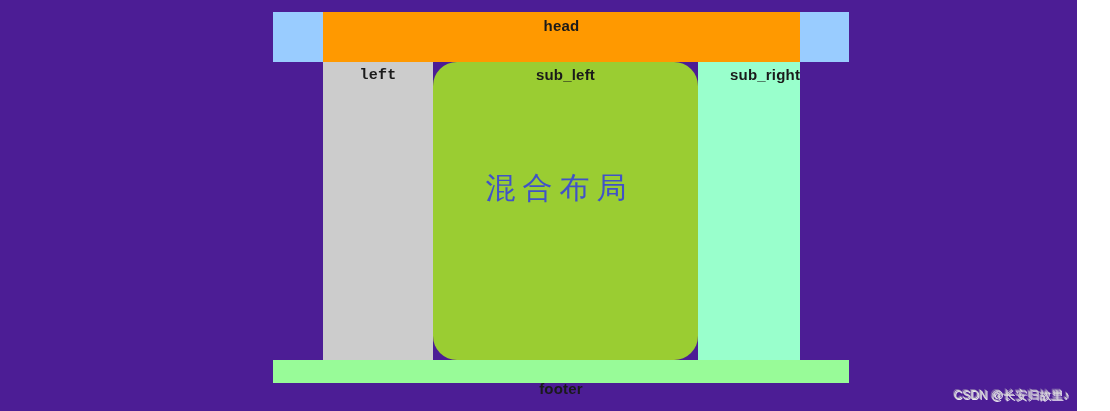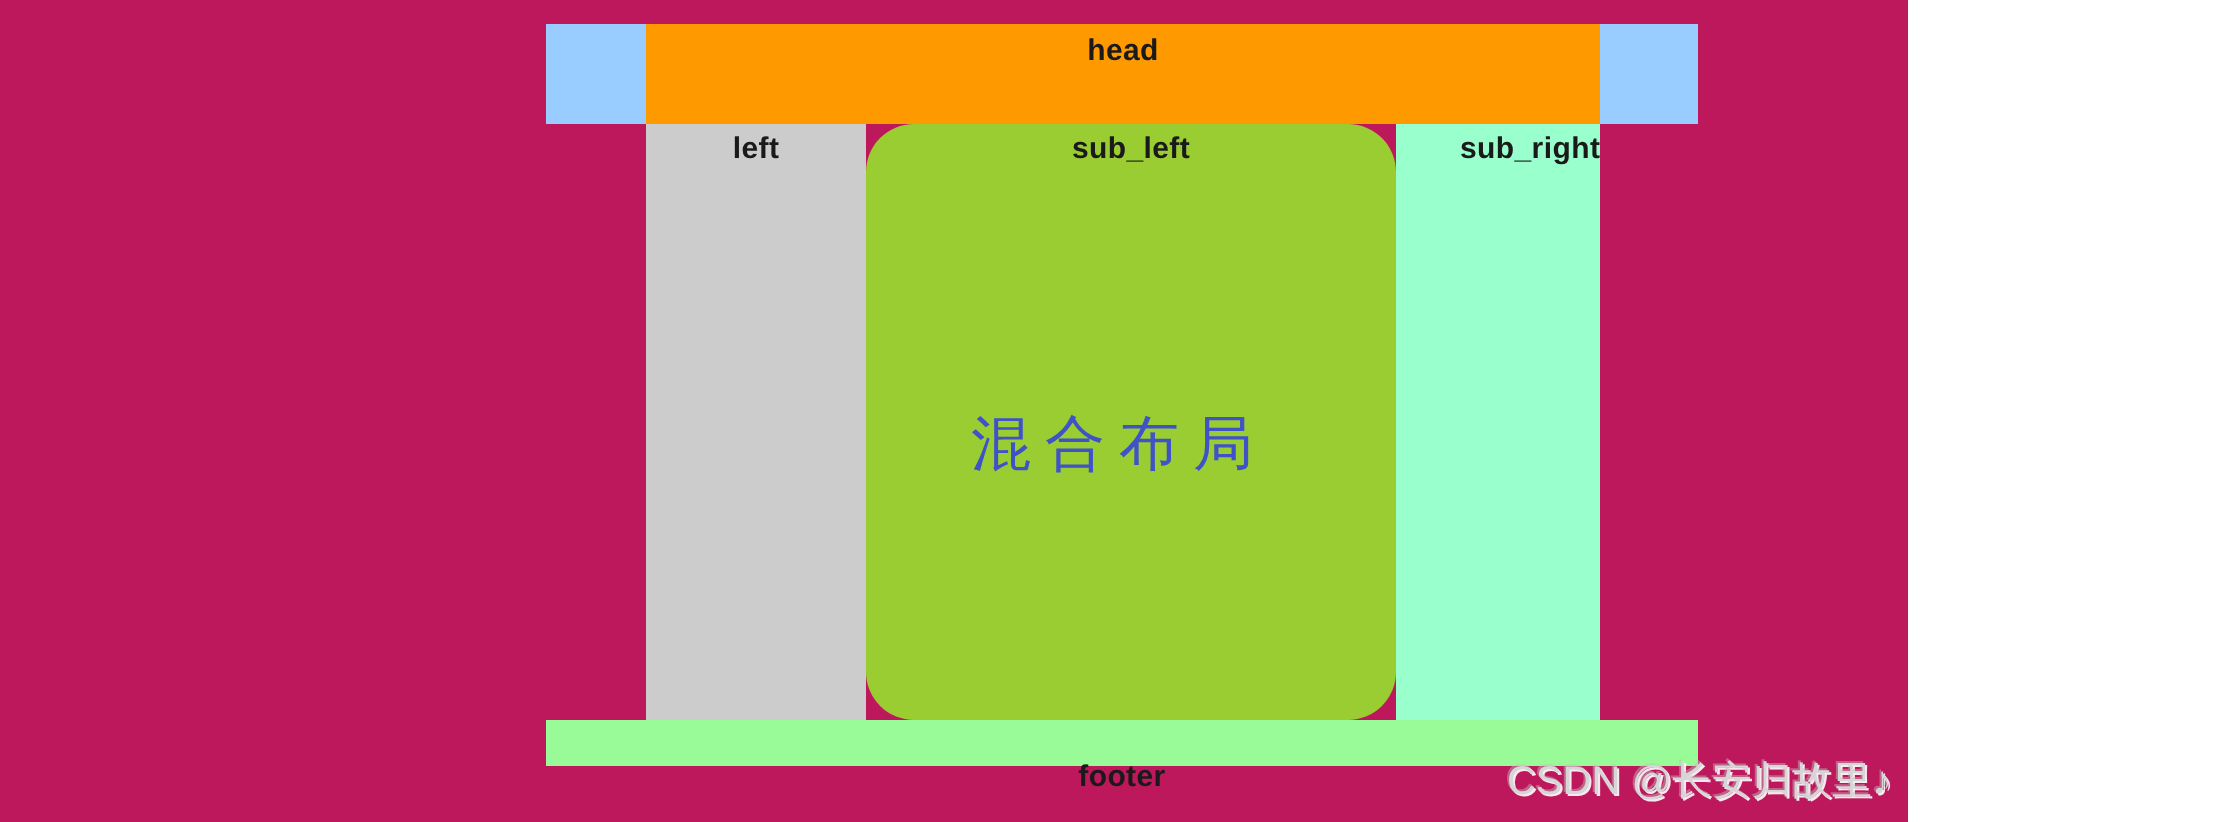--- a/index.html
+++ b/index.html
@@ -3,23 +3,23 @@
 <meta charset="utf-8">
 <style>
   html, body {
     margin: 0;
     padding: 0;
     background: #ffffff;
     font-family: "Liberation Sans", "DejaVu Sans", sans-serif;
   }
   .stage {
     position: relative;
-    width: 954px;
+    width: 1077px;
     height: 411px;
-    background: #be185d;
+    background: #4c1d95;
     overflow: hidden;
   }
   
   .container-bar {
     position: absolute;
     left: 273px;
     top: 12px;
     width: 576px;
     height: 50px;
   }
@@ -49,21 +49,21 @@
     height: 298px;
     display: flex;
   }
   .col {
     height: 100%;
     box-sizing: border-box;
     text-align: center;
     padding-top: 4px;
     position: relative;
   }
-  .col-left   { width: 110px; }
+  .col-left   { width: 110px; font-family: Liberation Mono, monospace; }
   .col-subleft{ width: 265px; }
   .col-subright{ width: 102px; padding-left: 32px; }
   .mixed-text {
     position: absolute;
     top: 106px;
     left: 0;
     right: 12px;
     text-align: center;
     font-family: "DejaVu Serif", "Liberation Serif", serif;
     font-size: 30px;
@@ -80,21 +80,21 @@
     text-align: center;
     box-sizing: border-box;
     padding-top: 20px;
   }
   .footer-box .block-label { font-size: 15px; }
   
   .watermark {
     position: absolute;
     right: 8px;
     bottom: 7px;
-    font-size: 20px;
+    font-size: 12px;
     color: #d6d6d6;
     text-shadow: -1px -1px 0 rgba(190,190,190,0.45), 1px 1px 0 rgba(255,255,255,0.9);
     white-space: nowrap;
   }
 </style>
 </head>
 <body>
 
 <div class="stage">
 
@@ -104,21 +104,21 @@
     <span class="block-label">head</span>
   </div>
 
   <div class="middle-row">
     <div class="col col-left" style="background-color: rgb(204, 204, 204);">
       <span class="block-label">left</span>
     </div>
 
     <div class="col col-subleft" style="background-color: rgb(154, 205, 50); border-radius: 24px;">
       <span class="block-label">sub_left</span>
-      <div class="mixed-text" style="color: rgb(64, 82, 200); margin-top: 34px;">混合布局</div>
+      <div class="mixed-text" style="color: rgb(64, 82, 200);">混合布局</div>
     </div>
 
     <div class="col col-subright" style="background-color: rgb(153, 255, 204);">
       <span class="block-label">sub_right</span>
     </div>
   </div>
 
   <div class="footer-box" style="background-color: rgb(152, 251, 152);">
     <span class="block-label">footer</span>
   </div>

